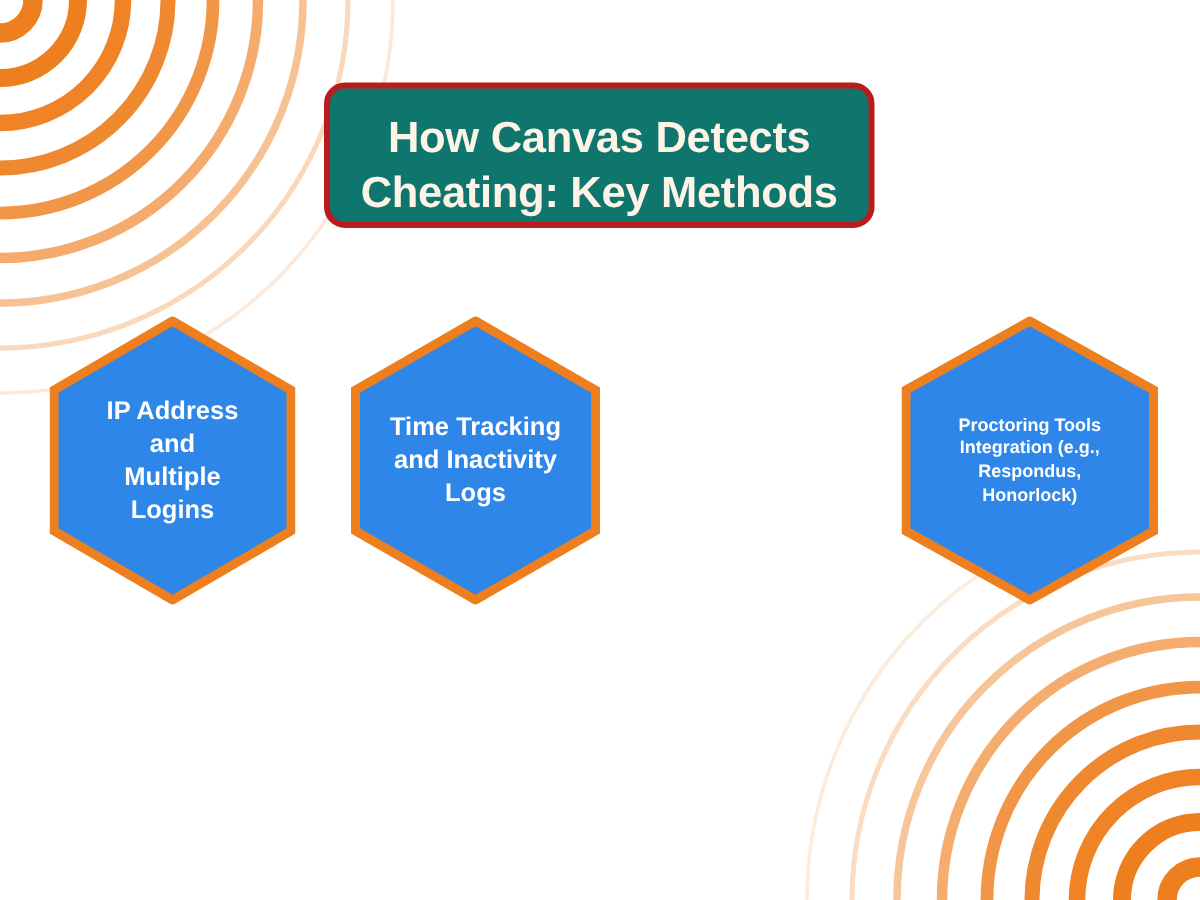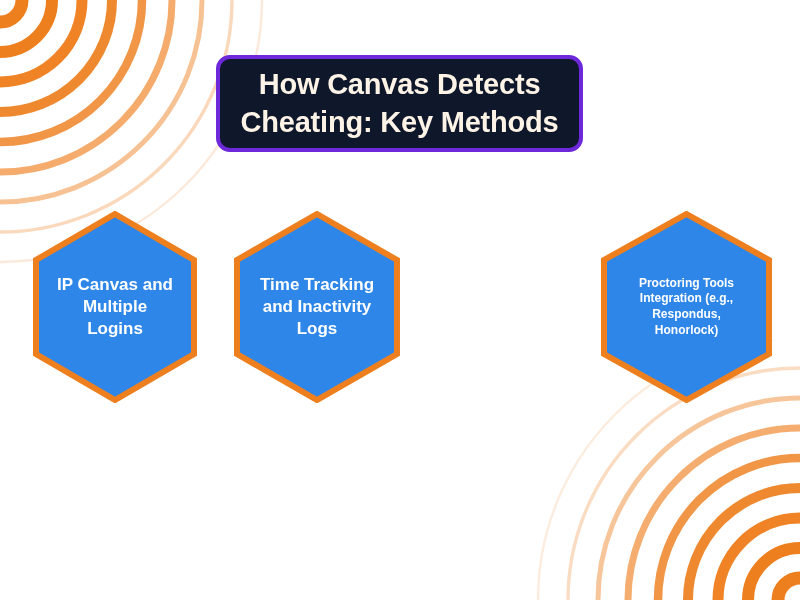--- a/index.html
+++ b/index.html
@@ -42,25 +42,25 @@
   }
 
   
   #title-banner {
     position: absolute;
     left: 216px;
     top: 55px;
     width: 367px;
     height: 97px;
     box-sizing: border-box;
-    background: #0f172a;
-    border: 4px solid #6d28d9;
+    background: #0f766e;
+    border: 4px solid #b91c1c;
     border-radius: 14px;
     display: flex;
-    align-items: center;
+    align-items: flex-end;
     justify-content: center;
     text-align: center;
   }
   #title-text {
     color: #FDF3E7;
     font-size: 29px;
     font-weight: bold;
     line-height: 1.28;
     letter-spacing: -0.2px;
     padding: 0 10px;
@@ -150,21 +150,21 @@
     <div id="title-text">How Canvas Detects
 Cheating: Key Methods</div>
   </div>
 
   <div id="hex-row">
 
     <div class="hex-cell hex-1">
       <svg class="hex-shape" viewBox="0 0 164 192" preserveAspectRatio="none">
         <polygon points="82,3 161,49 161,143 82,189 3,143 3,49" fill="#2E86E8" stroke="#EE7F1E" stroke-width="6" stroke-linejoin="miter"></polygon>
       </svg>
-      <div class="hex-label">IP Canvas and
+      <div class="hex-label">IP Address and
 Multiple Logins</div>
     </div>
 
     <div class="hex-cell hex-2">
       <svg class="hex-shape" viewBox="0 0 166 192" preserveAspectRatio="none">
         <polygon points="83,3 163,49 163,143 83,189 3,143 3,49" fill="#2E86E8" stroke="#EE7F1E" stroke-width="6" stroke-linejoin="miter"></polygon>
       </svg>
       <div class="hex-label">Time Tracking
 and Inactivity
 Logs</div>

